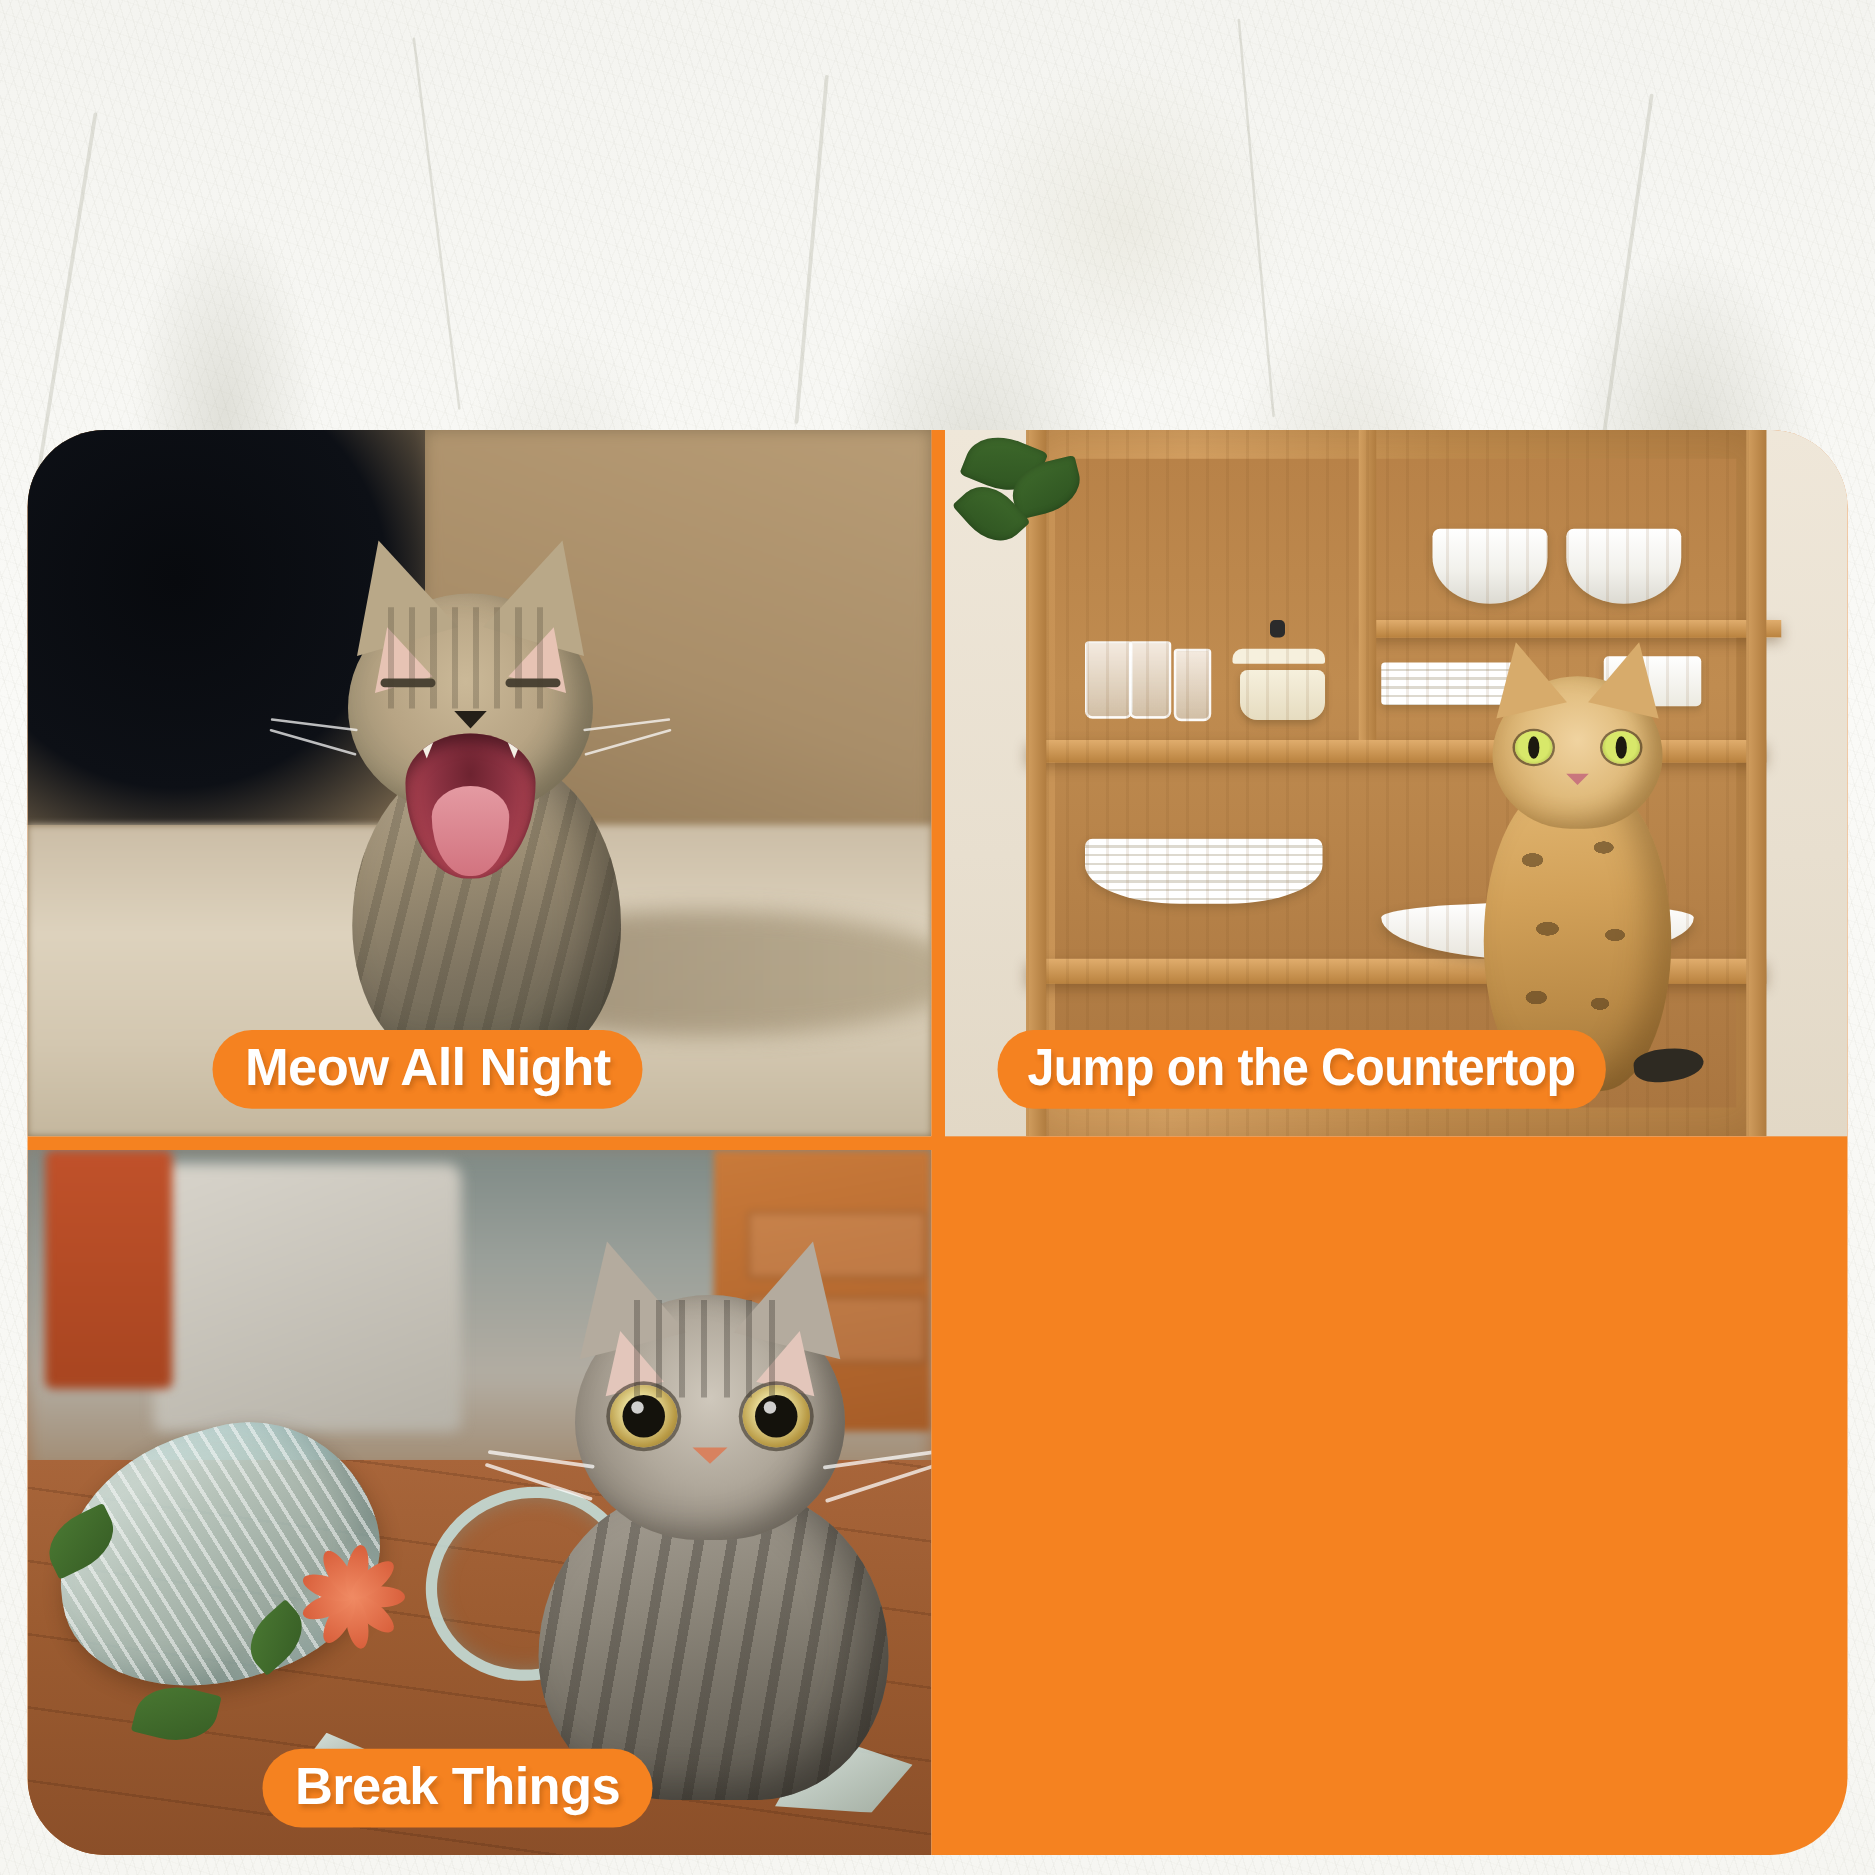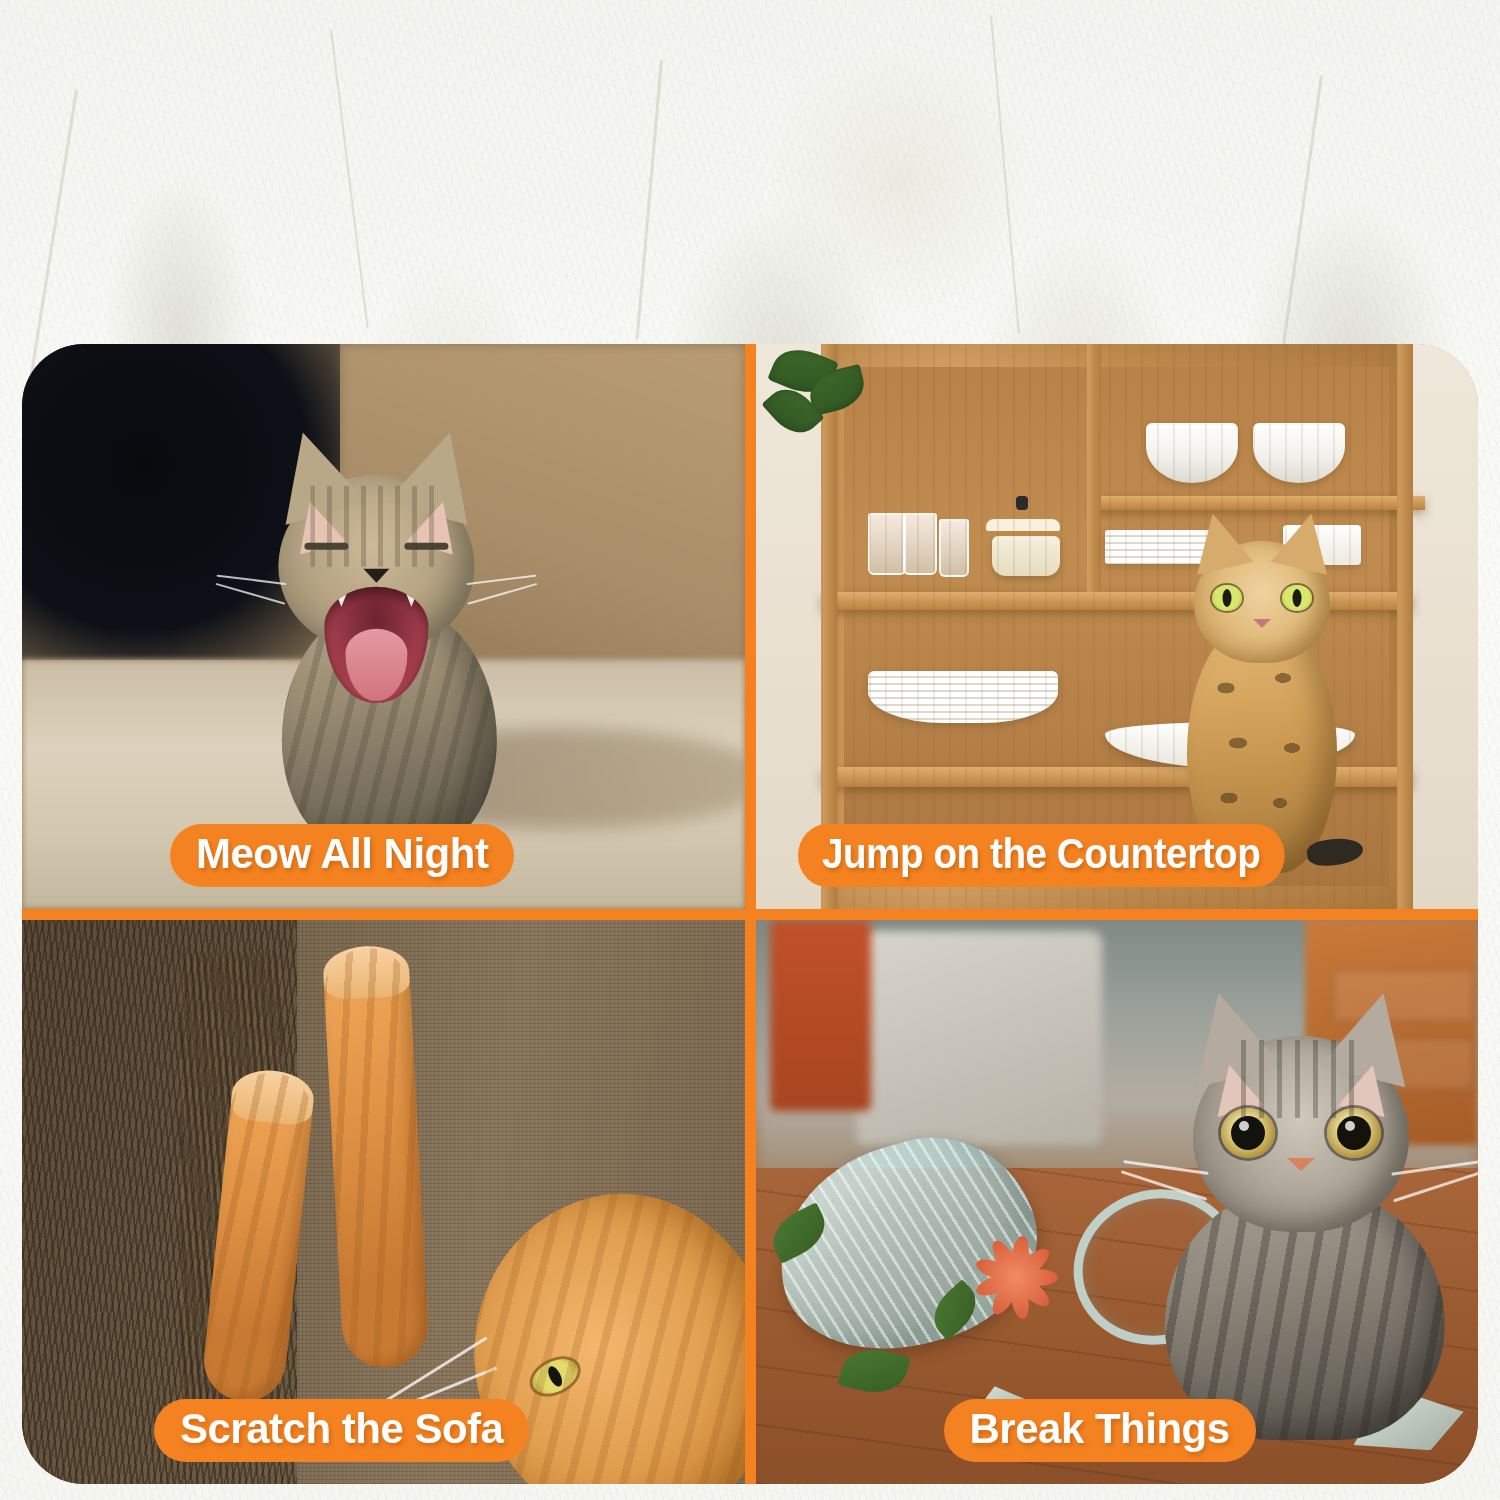--- a/index.html
+++ b/index.html
@@ -386,43 +386,20 @@
             <div class="bg-eye r">
                 <div class="bg-pupil"></div>
               </div>
             <div class="bg-nose"></div>
           </div>
         </div>
       </div>
       <div class="badge b2">Jump on the Countertop</div>
     </div>
 
-    <div class="tile">
-      <div class="photo">
-        <div class="t3-bg"></div>
-        <div class="t3-shag"></div>
-        <div class="t3-scratch"></div>
-        <div class="paw" style="left:27%;top:27%;width:82px;height:330px;transform:rotate(6deg);">
-          <div class="paw-toe"></div>
-        </div>
-        <div class="paw" style="left:43%;top:5%;width:86px;height:420px;transform:rotate(-3deg);">
-          <div class="paw-toe"></div>
-        </div>
-        <div class="t3-cat-head">
-          <div class="t3-eye">
-              <div class="bg-pupil"></div>
-            </div>
-          <div class="t3-whisk" style="left:-96px;top:128px;width:120px;transform:rotate(-18deg);"></div>
-          <div class="t3-whisk" style="left:-104px;top:150px;width:128px;transform:rotate(-8deg);"></div>
-          <div class="t3-whisk" style="left:-100px;top:172px;width:124px;transform:rotate(3deg);"></div>
-          <div class="t3-whisk" style="left:-88px;top:194px;width:110px;transform:rotate(13deg);"></div>
-        </div>
-      </div>
-      <div class="badge b3">Scratch the Sofa</div>
-    </div>
 
     <div class="tile">
       <div class="photo">
         <div class="t4-bg"></div>
         <div class="t4-room"></div>
         <div class="t4-chair"></div>
         <div class="t4-chairarm"></div>
         <div class="t4-cabinet">
           <div class="t4-cab-drawer" style="top:22%;width:80%;height:22%;"></div>
           <div class="t4-cab-drawer" style="top:52%;width:80%;height:22%;"></div>

